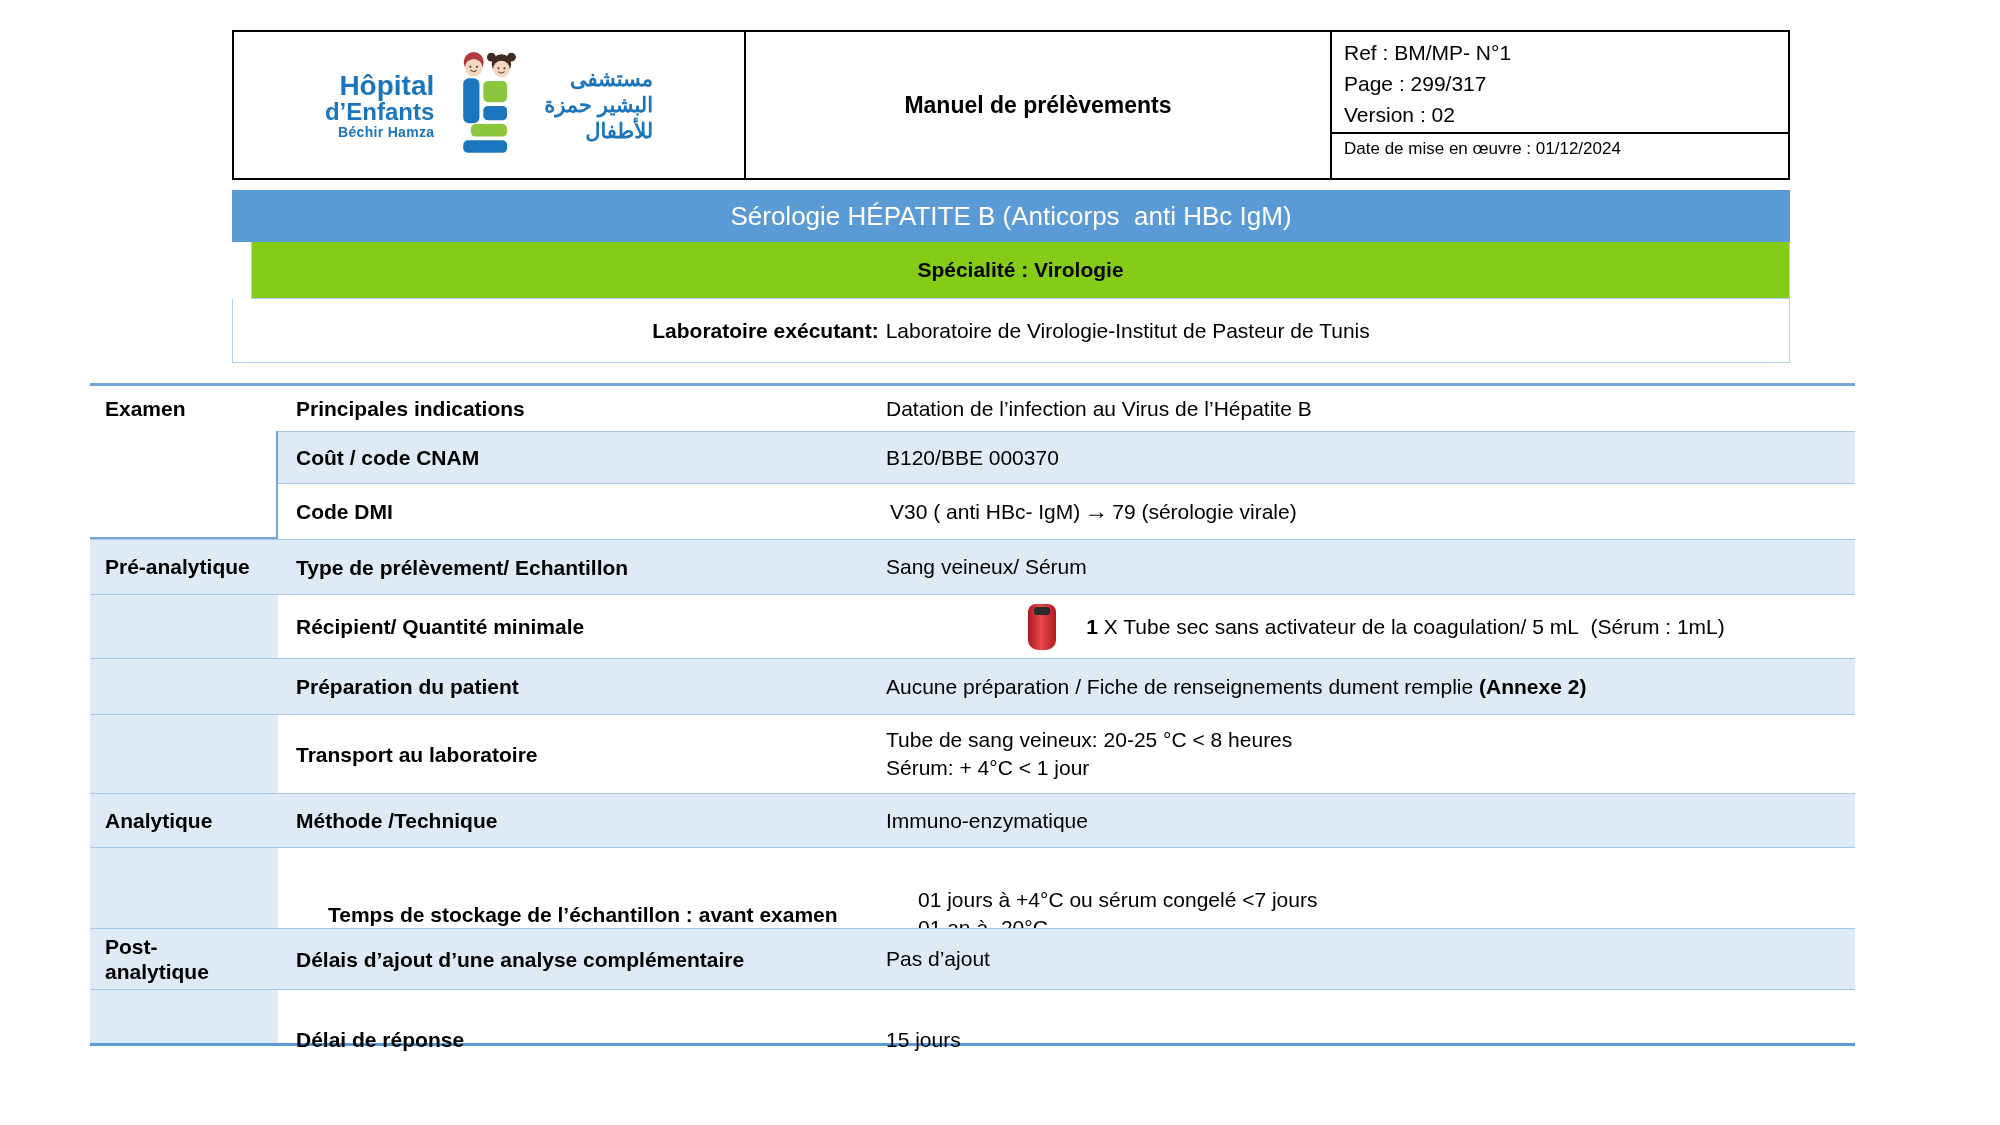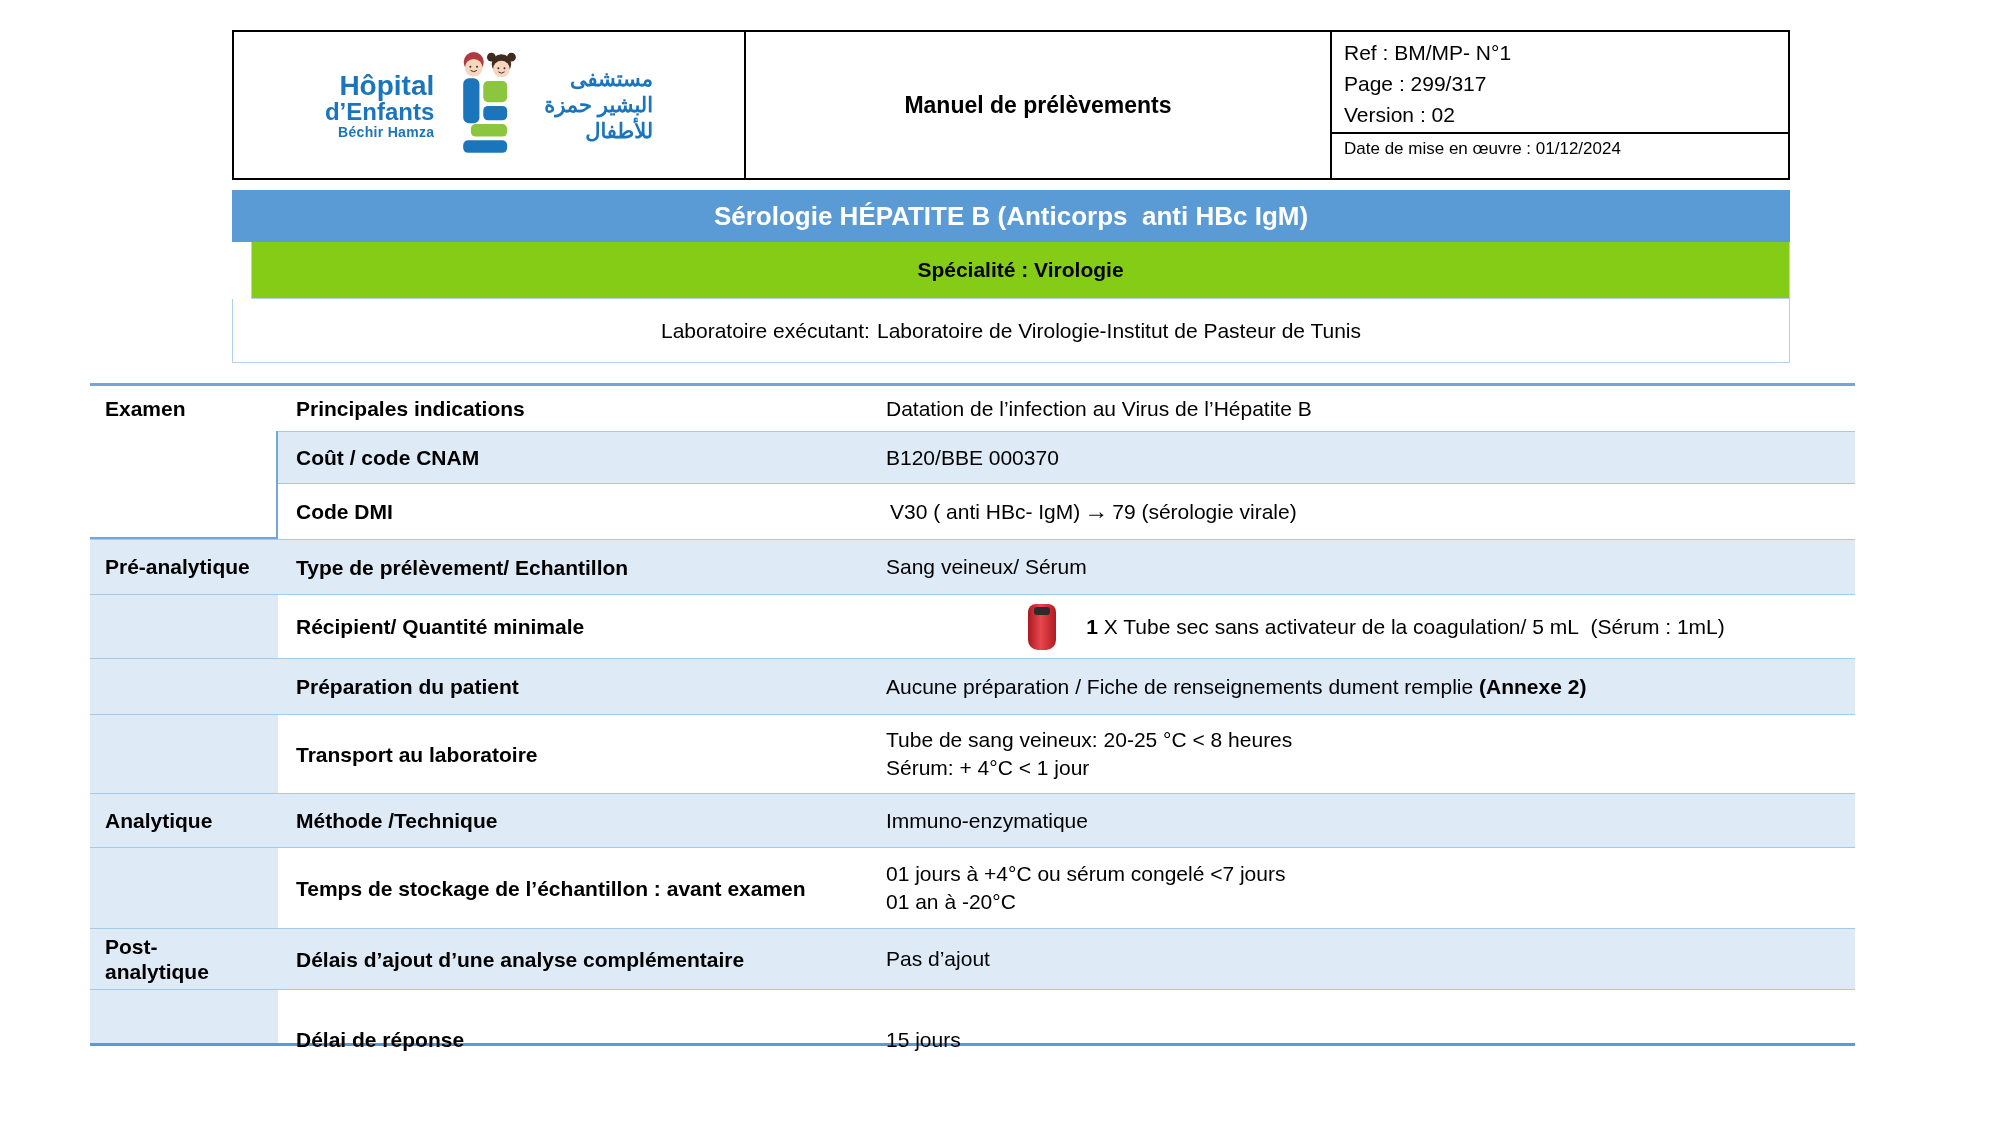--- a/index.html
+++ b/index.html
@@ -22,44 +22,44 @@
     align-items:center; justify-content:center; }
   .title-cell span { font-size:23px; font-weight:bold; }
   .ref-cell { flex:1; display:flex; flex-direction:column; }
   .ref-top { flex:0 0 102px; border-bottom:2px solid #000; padding:5px 0 0 12px;
     font-size:21px; line-height:31px; }
   .ref-date { padding:5px 0 0 12px; font-size:17px; }
 
   
   .info-box { position:absolute; left:232px; top:190px; width:1558px; }
   .banner { height:52px; background:#5B9BD5; color:#fff; display:flex;
-    align-items:center; justify-content:center; font-weight:bold; font-size:26px; }
+    align-items:center; justify-content:center; font-weight:normal; font-size:26px; }
   .spec-row { height:57px; border:1px solid #B3D1EC; border-top:none; display:flex;
     align-items:center; justify-content:center; font-weight:bold; font-size:21px; background:#84cc16;margin-left:19px; }
   .lab-row { height:64px; border:1px solid #B3D1EC; border-top:none; display:flex;
     align-items:center; justify-content:center; font-size:21px; background:#fff; }
-  .lab-row .bold { font-weight:normal; margin-right:7px; }
+  .lab-row .bold { font-weight:bold; margin-right:7px; }
 
   
   .main-table { position:absolute; left:90px; top:383px; width:1765px; height:663px;
     border-top:3px solid #74A5D5; border-bottom:3px solid #5B9BD5; }
   .left-strip { position:absolute; left:0; top:153px; width:188px; height:504px; background:#DEEAF6; }
   .examen-divider-h { position:absolute; left:0; top:151px; width:188px; height:2px; background:#74A5D5; }
   .examen-divider-v { position:absolute; left:186px; top:45px; width:2px; height:108px; background:#74A5D5; }
 
   .row { position:absolute; left:0; width:1765px; display:flex; }
   .r1  { top:0;    height:45px; }
   .r2  { top:45px; height:53px; left:188px; width:1577px; }
   .r3  { top:98px; height:55px; }
   .r4  { top:153px; height:56px; }
   .r5  { top:209px; height:63px; }
   .r6  { top:272px; height:57px; }
   .r7  { top:329px; height:78px; }
   .r8  { top:407px; height:55px; }
-  .r9  { top:462px; height:80px; }
+  .r9  { top:488px; height:80px;padding-left:32px; }
   .r10 { top:542px; height:62px; }
   .r11 { top:627px; height:53px; }
   .blue { background:#DEEAF6; border-top:1px solid #A6C9E8; border-bottom:1px solid #A6C9E8; }
 
   .c1 { width:188px; flex:none; padding-left:15px; font-weight:bold; font-size:21px;
         display:flex; flex-direction:column; justify-content:center; }
   .c2 { width:602px; flex:none; padding-left:18px; font-weight:bold; font-size:21px;
         display:flex; flex-direction:column; justify-content:center; line-height:27px; }
   .r2 .c2 { width:602px; }
   .c3 { flex:1; padding-left:6px; font-size:21px; display:flex; flex-direction:column;

